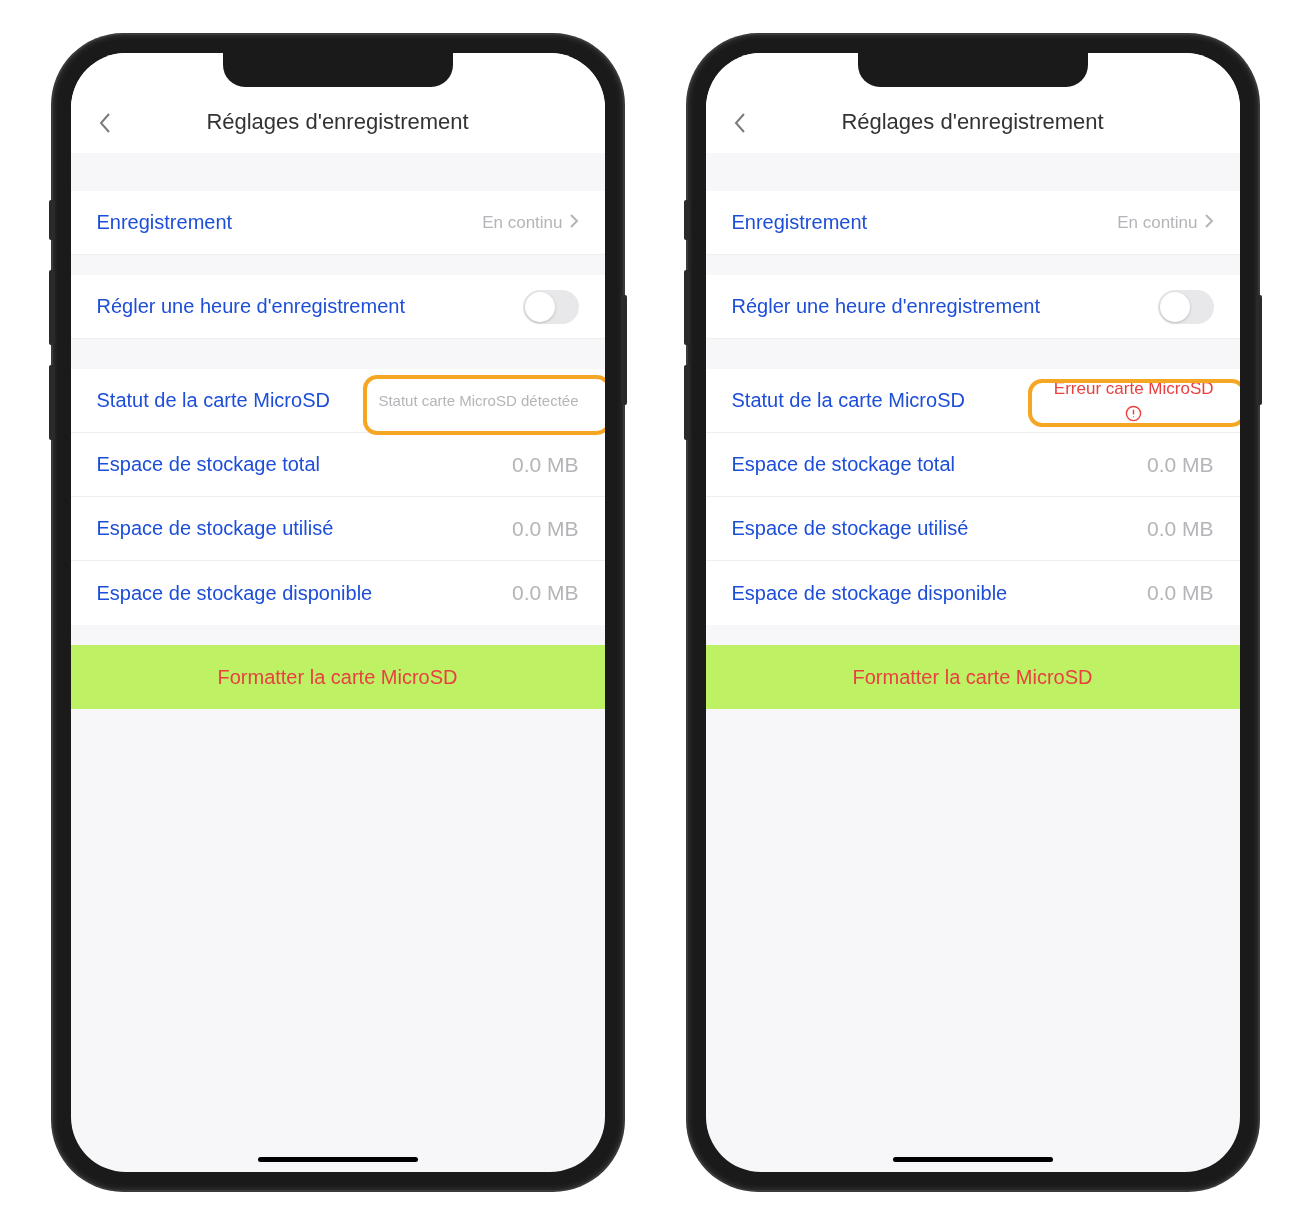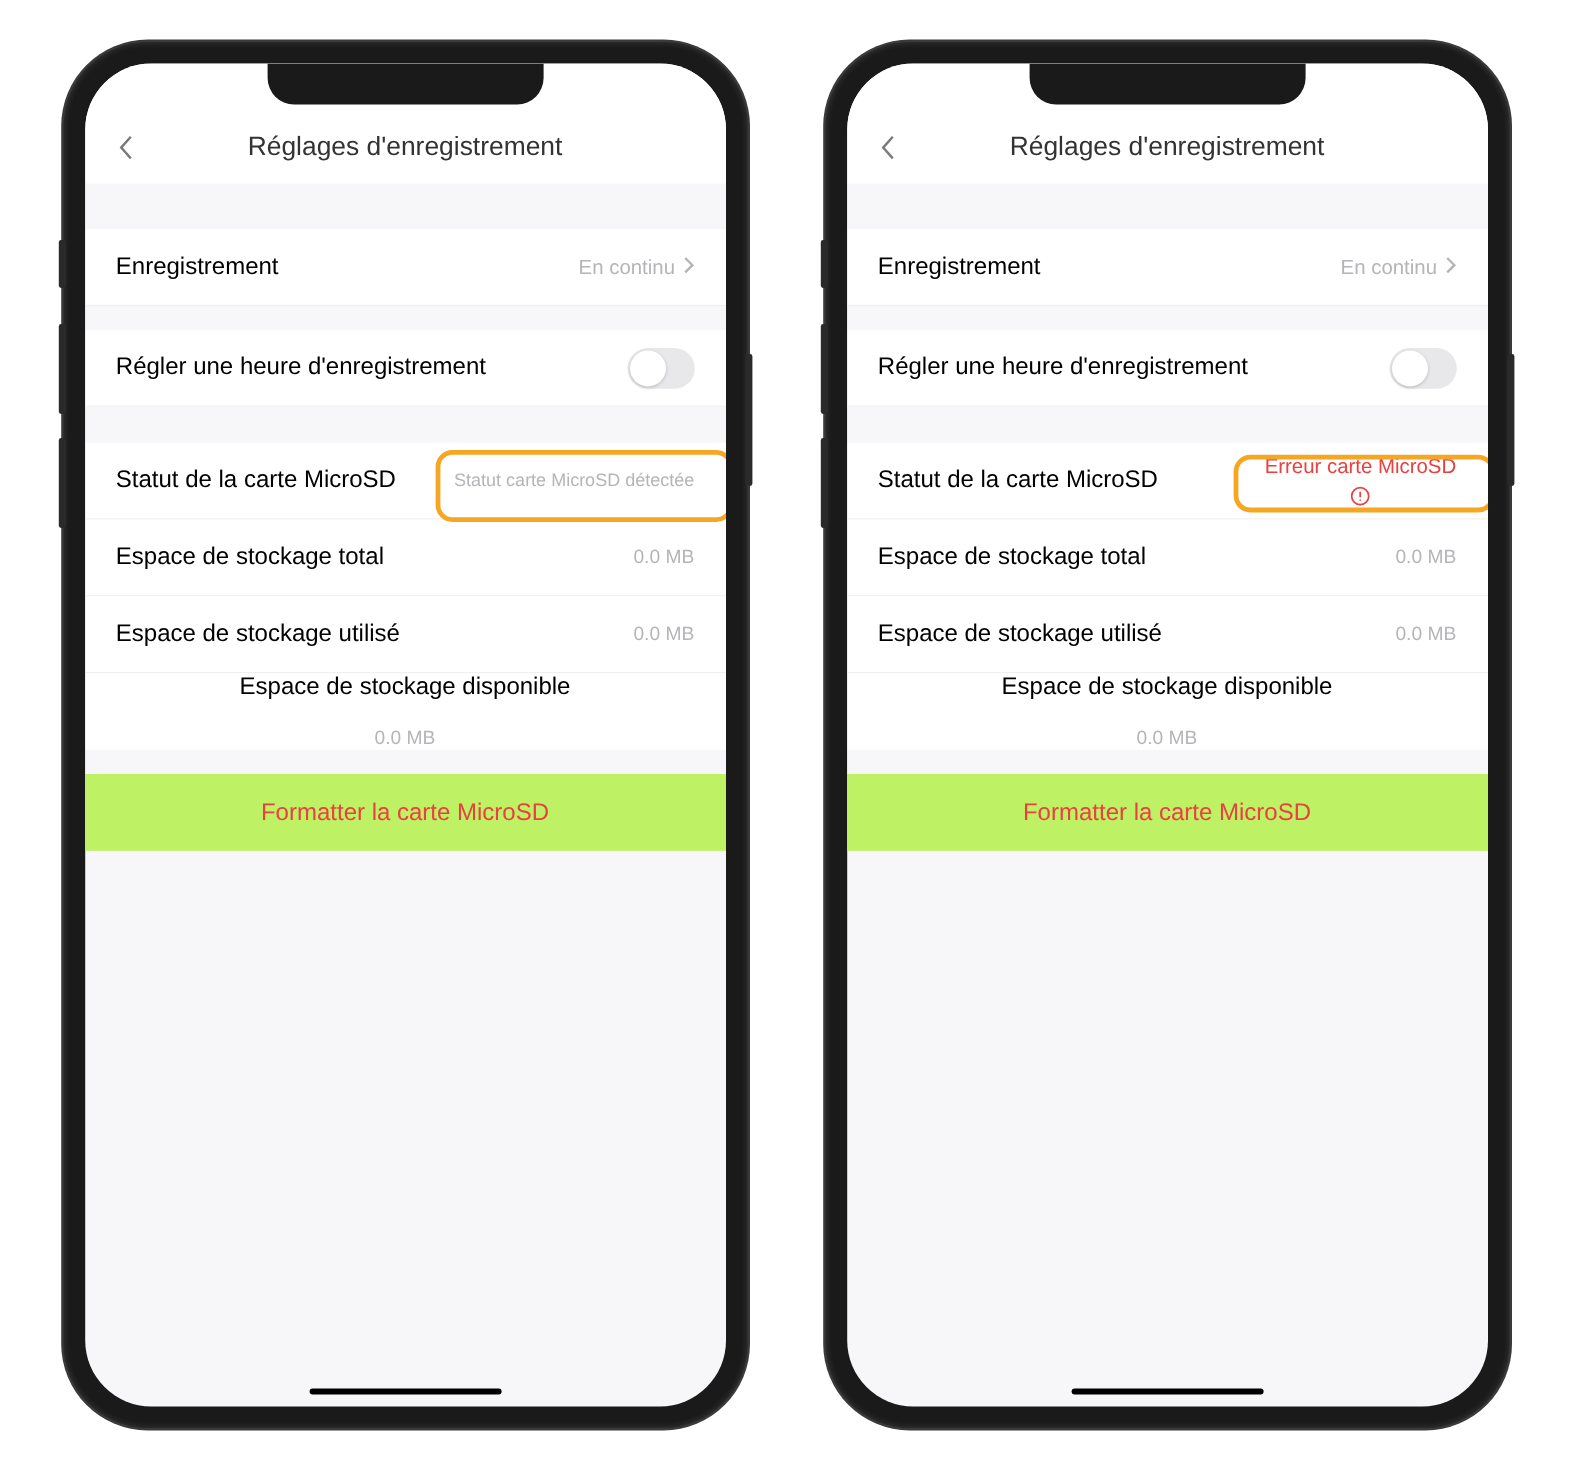--- a/index.html
+++ b/index.html
@@ -85,34 +85,34 @@
   .row {
     background: #fff;
     min-height: 64px;
     padding: 0 26px;
     display: flex;
     align-items: center;
     justify-content: space-between;
     border-bottom: 1px solid #efeff0;
     position: relative;
   }
-  .row:last-child { border-bottom: none; flex-direction: column; }
+  .row:last-child { border-bottom: none; }
   .row .label {
     font-size: 20px;
-    color: #000000;
+    color: #1d4ed8;
     font-weight: 400;
   }
   .row .value-gray {
     font-size: 17px;
     color: #b5b5b9;
     display: flex;
     align-items: flex-start;
   }
   .row .value-small {
-    font-size: 16px;
+    font-size: 21px;
     color: #b5b5b9;
   }
   .row .value-red {
     font-size: 17px;
     color: #e94040;
     display: flex;
     align-items: center;
     gap: 6px;
     flex-direction: column;
   }

